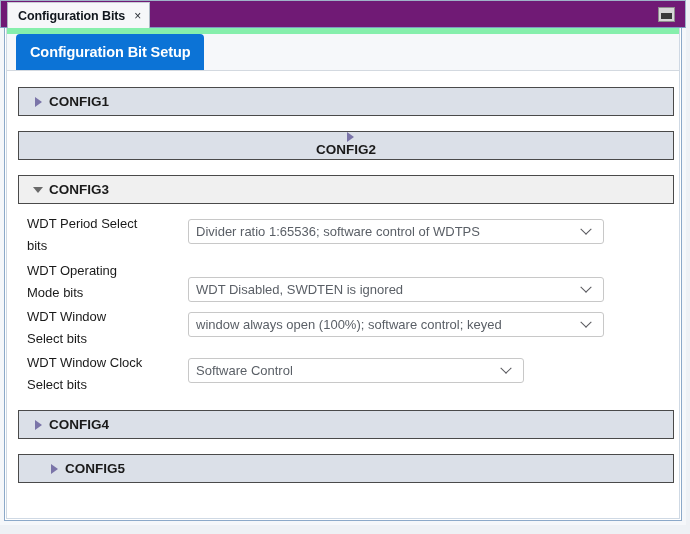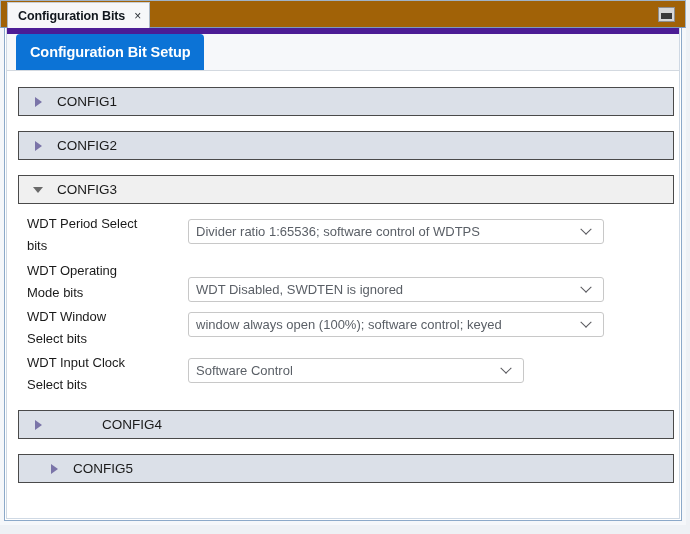--- a/index.html
+++ b/index.html
@@ -28,21 +28,21 @@
   }
 
   
   .tabstrip {
     position: absolute;
     left: 0px;
     top: 0px;
     width: 686px;
     height: 28px;
     box-sizing: border-box;
-    background: #a16207;
+    background: #701a75;
     border-top: 1px solid #9fb3c8;
     border-left: 1px solid #9fb3c8;
     border-right: 1px solid #9fb3c8;
     border-bottom: 1px solid #7b9ac0;
   }
   .doc-tab {
     position: absolute;
     left: 6px;
     top: 1px;
     height: 27px;
@@ -107,21 +107,21 @@
   }
   .pane-inner {
     position: absolute;
     left: 1px;
     top: 0px;
     right: 1px;
     bottom: 1px;
     border-left: 1px solid #cfd9e4;
     border-right: 1px solid #cfd9e4;
     border-bottom: 1px solid #cfd9e4;
-    background: #4c1d95;
+    background: #86efac;
     overflow: hidden;
   }
 
   
   .section-tabbar {
     position: absolute;
     left: 0px;
     top: 6px;
     width: 100%;
     height: 36px;
@@ -190,22 +190,23 @@
   }
   .tri-down {
     width: 0; height: 0;
     border-left: 5.5px solid transparent;
     border-right: 5.5px solid transparent;
     border-top: 6px solid #6a6a6a;
   }
   .acc-label {
     font-size: 13.5px;
     color: #1a1a1a;
-    margin-left: 8px;
+    margin-left: 0;
     white-space: nowrap;
+    font-weight: bold;
   }
 
   
   .form-row {
     position: absolute;
     left: 0;
     width: 100%;
     height: 40px;
   }
   .field-label {
@@ -283,21 +284,21 @@
 
         <div class="body-area">
 
           <div class="acc-bar collapsed" style="top:16px;">
             <span class="acc-arrow">
               <span class="tri-right"></span>
             </span>
             <span class="acc-label">CONFIG1</span>
           </div>
 
-          <div class="acc-bar collapsed" style="top:60px;">
+          <div class="acc-bar collapsed" style="top:60px;flex-direction:column;">
             <span class="acc-arrow">
               <span class="tri-right"></span>
             </span>
             <span class="acc-label">CONFIG2</span>
           </div>
 
           <div class="acc-bar expanded" style="top:104px;">
             <span class="acc-arrow">
               <span class="tri-down"></span>
             </span>
@@ -331,31 +332,31 @@
 Select bits</div>
             <div class="combo" style="width:416px; top:6px;">
               <span class="combo-text">window always open (100%); software control; keyed</span>
               <span class="combo-arrow">
                 <i class="chev"></i>
               </span>
             </div>
           </div>
 
           <div class="form-row" style="top:281px;">
-            <div class="field-label">WDT Input Clock
+            <div class="field-label">WDT Window Clock
 Select bits</div>
             <div class="combo" style="width:336px; top:6px;">
               <span class="combo-text">Software Control</span>
               <span class="combo-arrow">
                 <i class="chev"></i>
               </span>
             </div>
           </div>
 
-          <div class="acc-bar collapsed" style="top:339px;gap:45px;">
+          <div class="acc-bar collapsed" style="top:339px;">
             <span class="acc-arrow">
               <span class="tri-right"></span>
             </span>
             <span class="acc-label">CONFIG4</span>
           </div>
 
           <div class="acc-bar collapsed" style="top:383px;padding-left:16px;">
             <span class="acc-arrow">
               <span class="tri-right"></span>
             </span>

